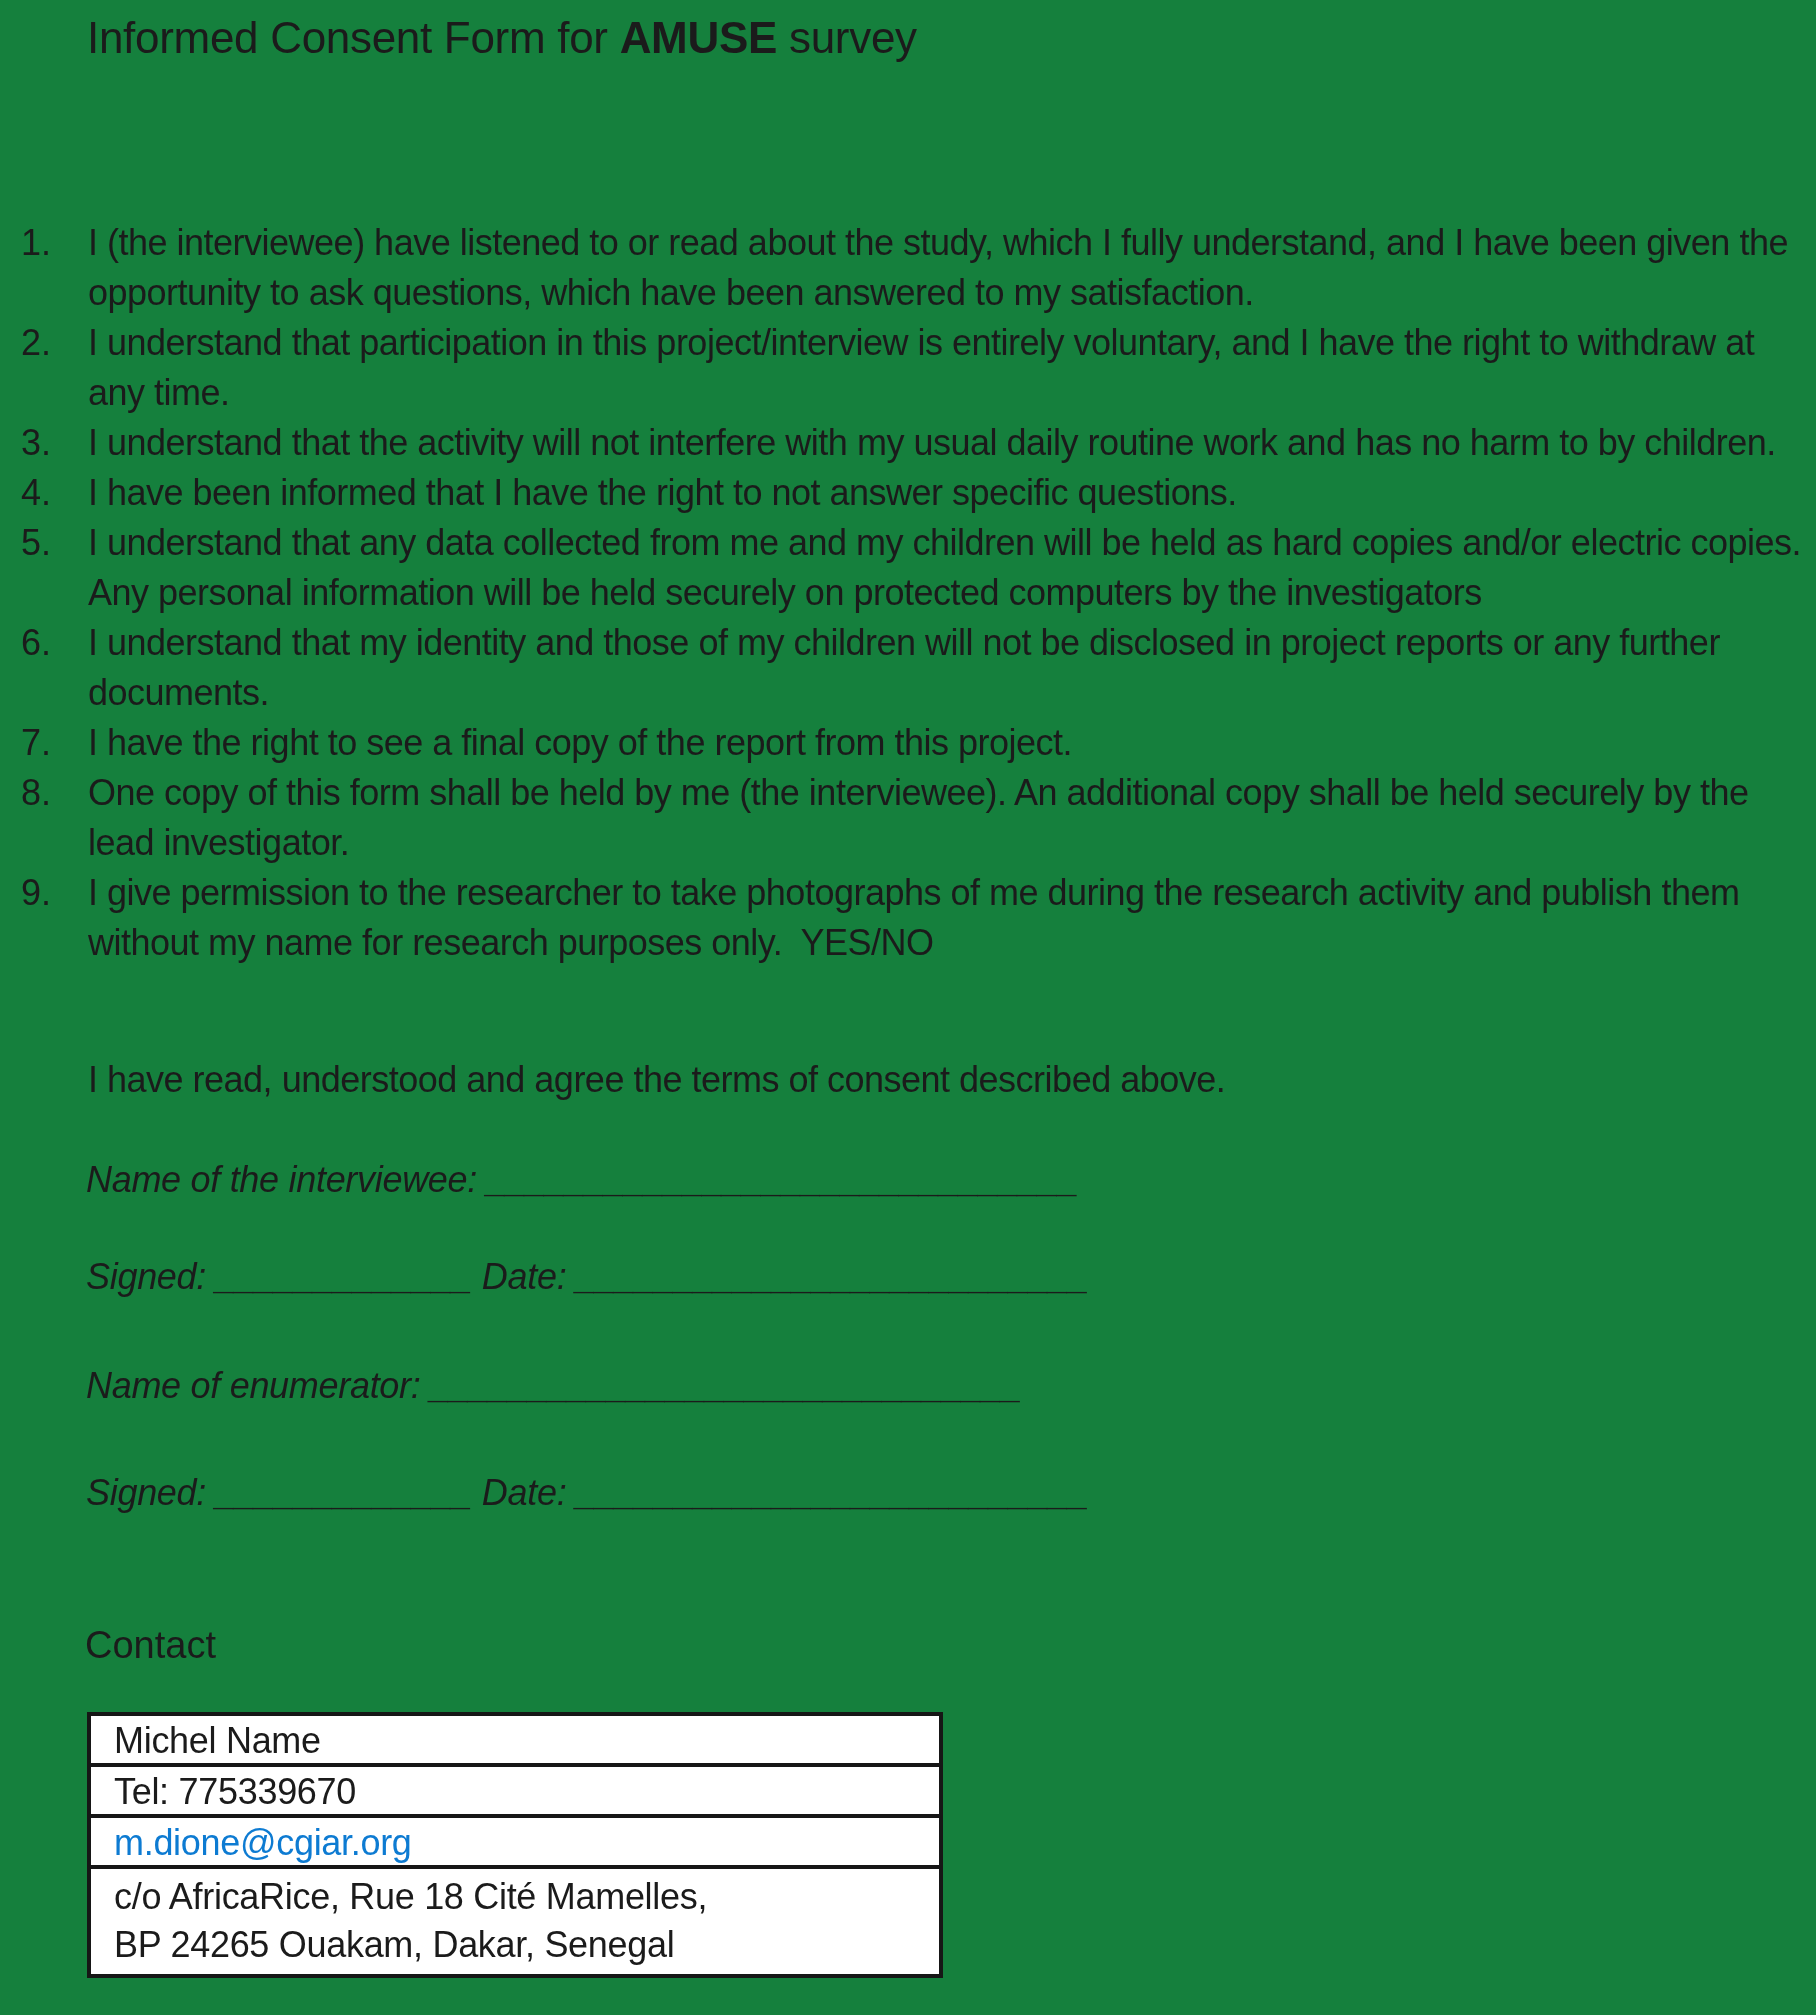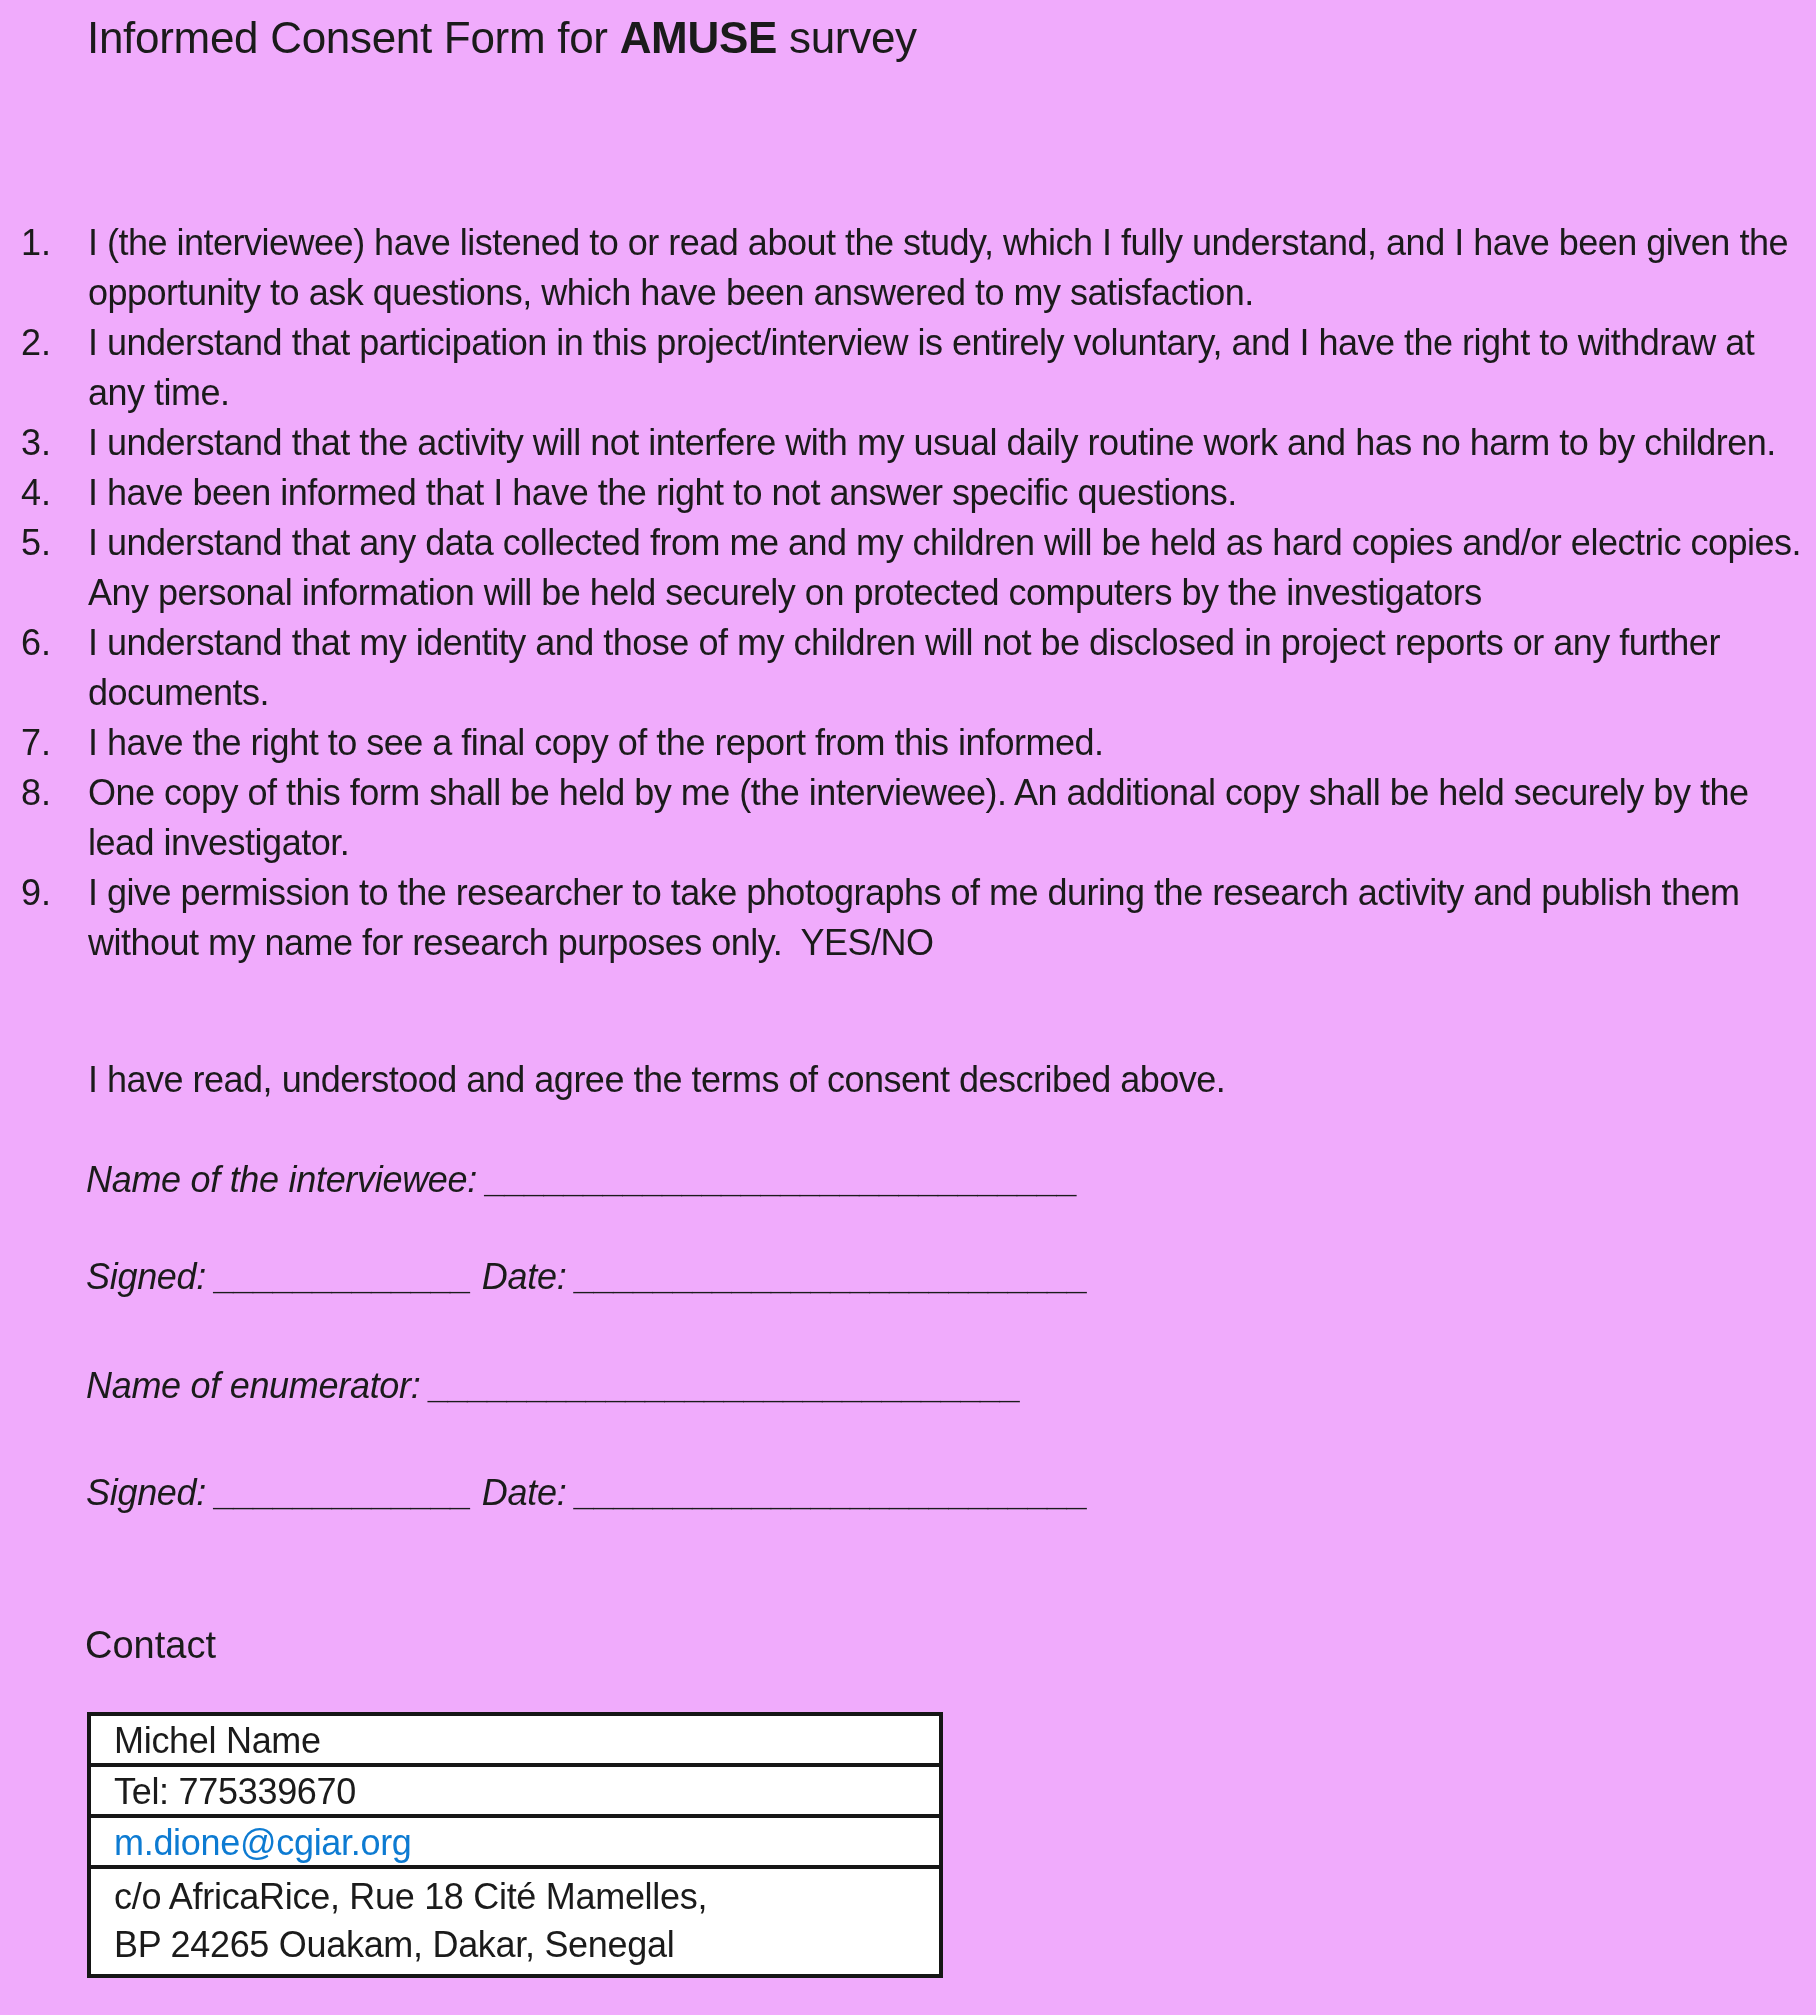--- a/index.html
+++ b/index.html
@@ -1,20 +1,20 @@
 <!DOCTYPE html>
 <html style="font-size:9.3px"><head>
 <meta charset="utf-8">
 <style>
   html, body { margin: 0; padding: 0; background: #ffffff; }
   .doc {
     position: relative;
     width: 1816px;
     height: 2015px;
-    background: #f0abfc;
+    background: #15803d;
     color: #1b1b1b;
     font-family: "Liberation Sans", sans-serif;
     font-size: 36px;
   }
   .title {
     position: absolute;
     left: 87px;
     top: 9.3px;
     font-size: 44px;
     line-height: 58px;
@@ -103,21 +103,21 @@
 
   <div class="title"><span>Informed Consent Form for </span><span class="title-bold">AMUSE</span><span> survey</span></div>
 
   <div class="consent-list">
     <div class="consent-item"><span class="num">1.</span><span>I (the interviewee) have listened to or read about the study, which I fully understand, and I have been given the opportunity to ask questions, which have been answered to my satisfaction.</span></div>
     <div class="consent-item"><span class="num">2.</span><span>I understand that participation in this project/interview is entirely voluntary, and I have the right to withdraw at any time.</span></div>
     <div class="consent-item"><span class="num">3.</span><span>I understand that the activity will not interfere with my usual daily routine work and has no harm to by children.</span></div>
     <div class="consent-item"><span class="num">4.</span><span>I have been informed that I have the right to not answer specific questions.</span></div>
     <div class="consent-item"><span class="num">5.</span><span>I understand that any data collected from me and my children will be held as hard copies and/or electric copies. Any personal information will be held securely on protected computers by the investigators</span></div>
     <div class="consent-item"><span class="num">6.</span><span>I understand that my identity and those of my children will not be disclosed in project reports or any further documents.</span></div>
-    <div class="consent-item"><span class="num">7.</span><span>I have the right to see a final copy of the report from this informed.</span></div>
+    <div class="consent-item"><span class="num">7.</span><span>I have the right to see a final copy of the report from this project.</span></div>
     <div class="consent-item"><span class="num">8.</span><span>One copy of this form shall be held by me (the interviewee). An additional copy shall be held securely by the lead investigator.</span></div>
     <div class="consent-item"><span class="num">9.</span><span>I give permission to the researcher to take photographs of me during the research activity and publish them without my name for research purposes only.  YES/NO</span></div>
   </div>
 
   <div class="agreement">I have read, understood and agree the terms of consent described above.</div>
 
   <div class="sig-line" id="row-interviewee"><span>Name of the interviewee:</span> <span>______________________________</span></div>
 
   <div class="sig-line" id="row-signed-1"><span>Signed:</span> <span>_____________</span> <span>Date:</span> <span>__________________________</span></div>
 

